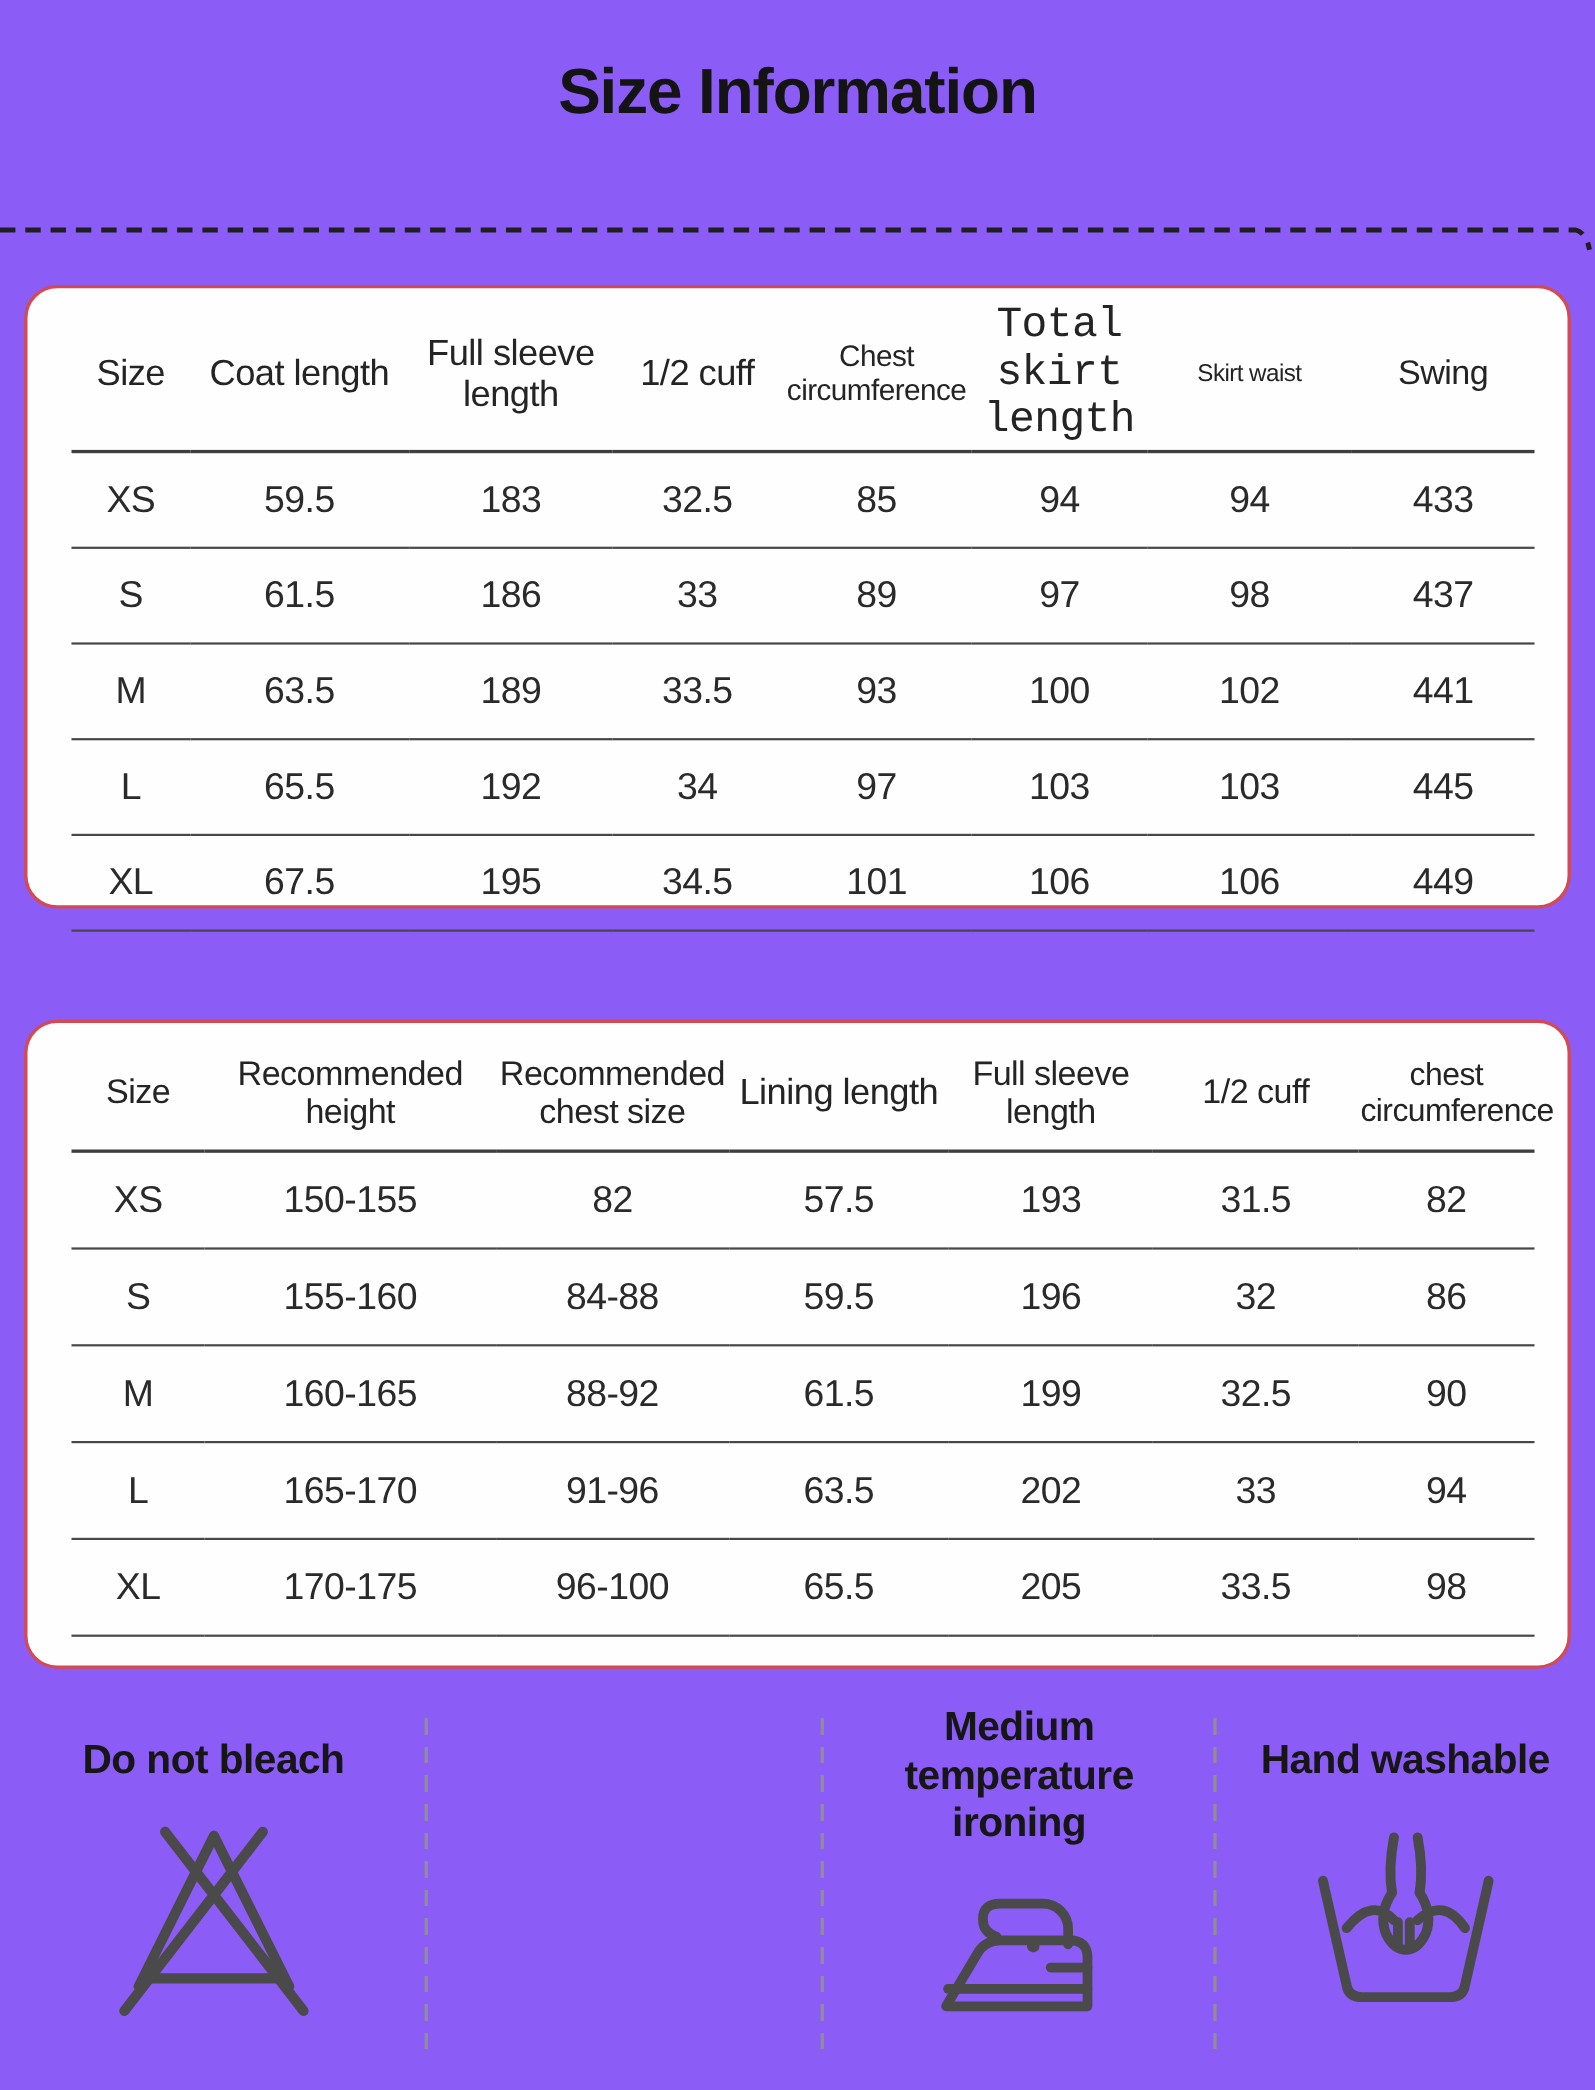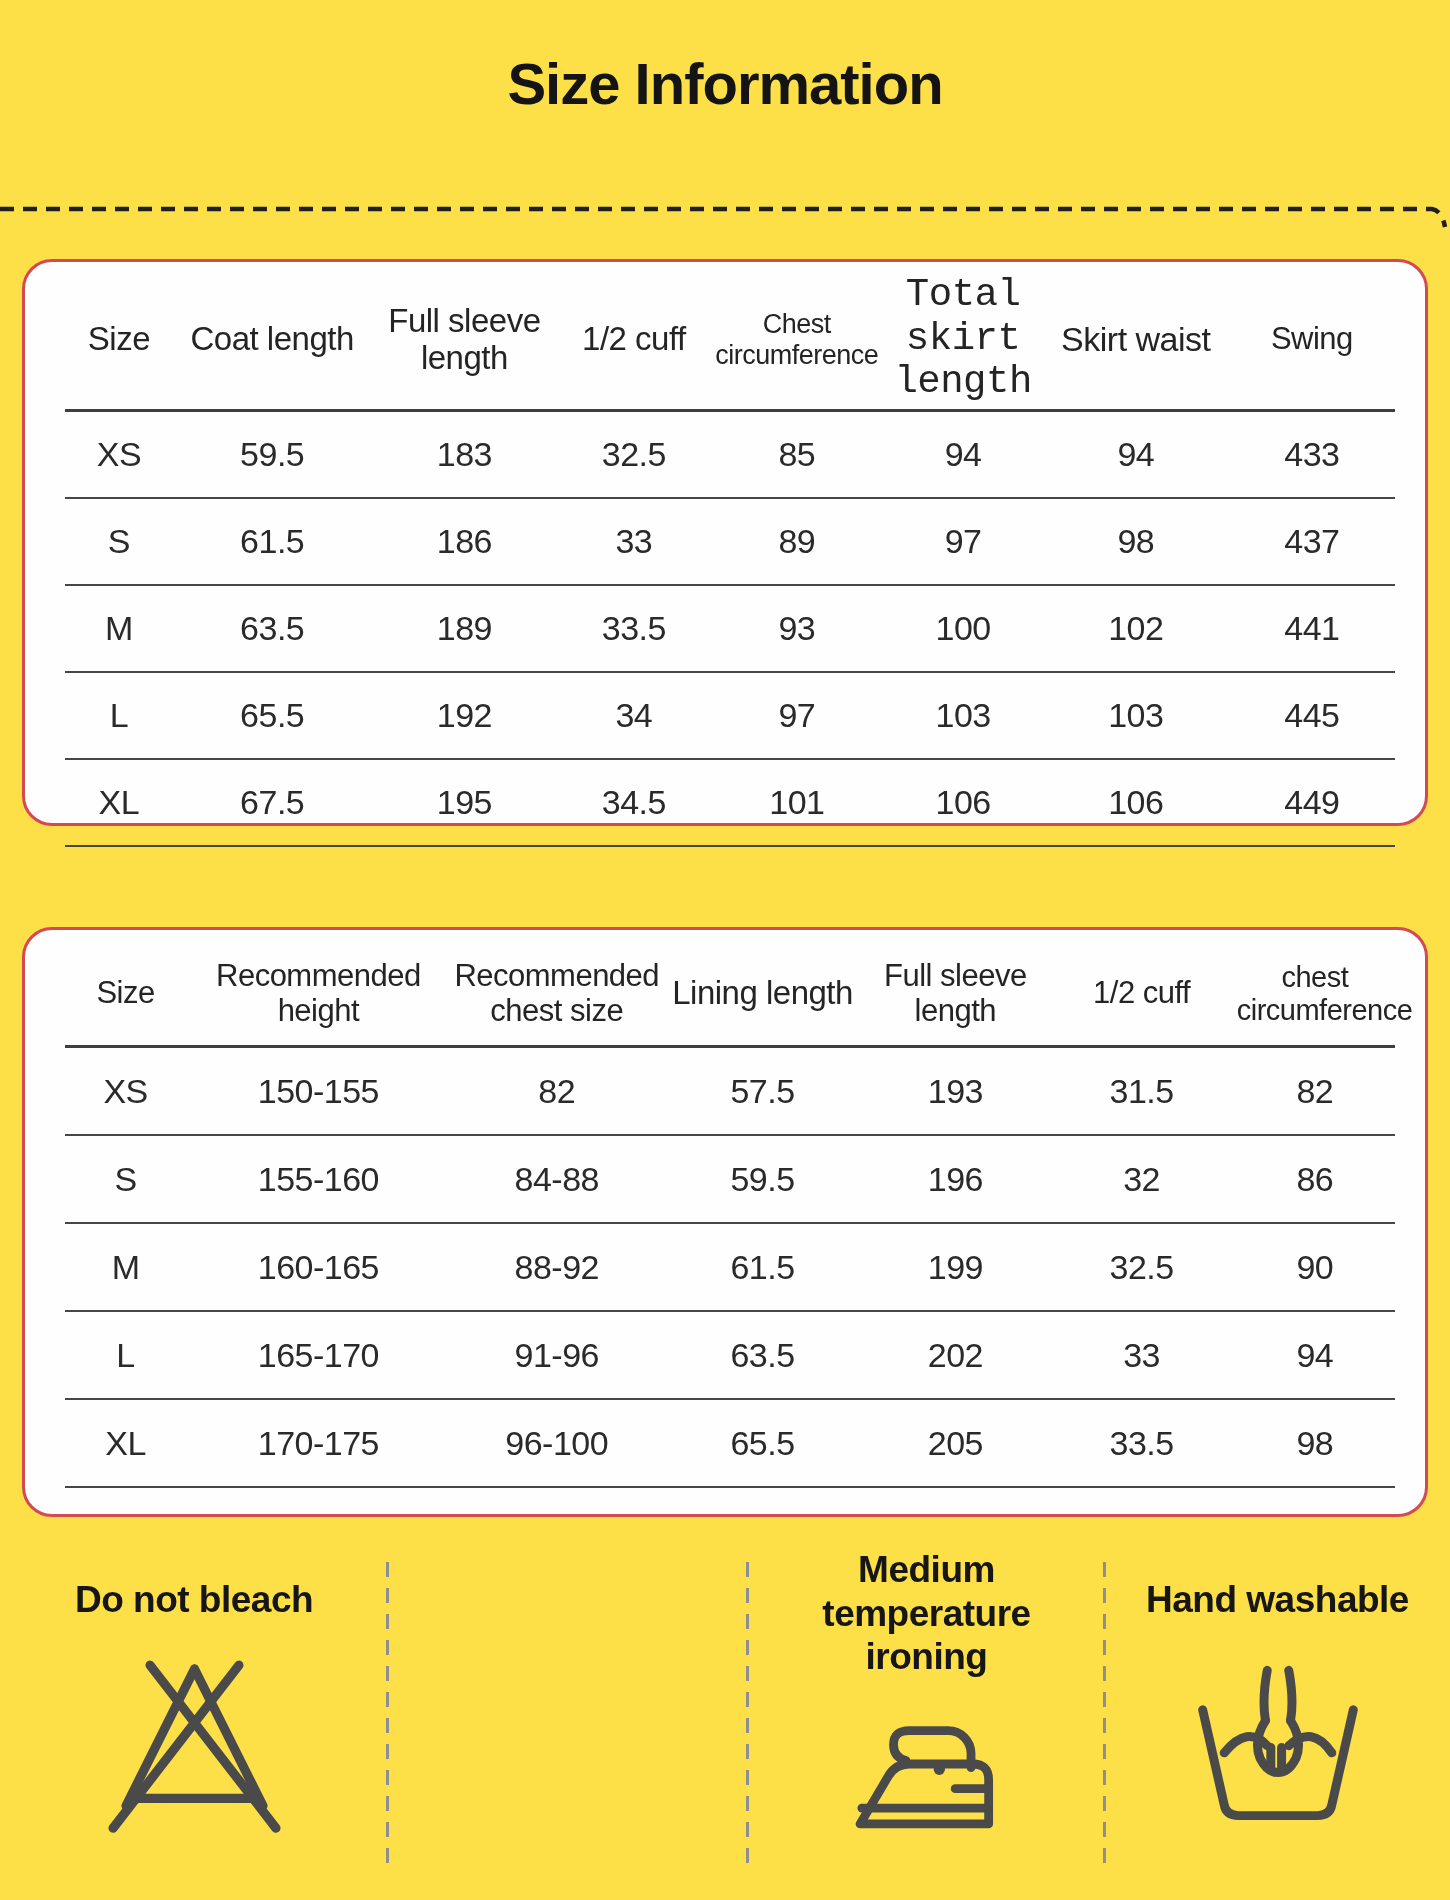--- a/index.html
+++ b/index.html
@@ -1,18 +1,18 @@
 <!DOCTYPE html>
 <html><head>
 <meta charset="utf-8">
 <style>
   html,body{margin:0;padding:0;background:#ffffff;}
   #page{
     position:relative;width:1450px;height:1900px;margin:0 auto;
-    background:#fde047;overflow:hidden;
+    background:#8b5cf6;overflow:hidden;
     font-family:"Liberation Sans","DejaVu Sans",sans-serif;color:#232323;
   }
   
   .title{
     position:absolute;top:50px;left:0;width:100%;text-align:center;
     font-size:58px;font-weight:bold;color:#141414;letter-spacing:-1px;
   }
   
   .sep{position:absolute;top:0;left:0;}
   
@@ -39,21 +39,21 @@
   #card1 td{height:83px;}
   #card2 th{padding-top:16px;height:95px;font-size:31px;}
   #card2 td{height:84px;}
   
   #card1 th:nth-child(1){width:8%;}
   #card1 th:nth-child(2){width:15%;}
   #card1 th:nth-child(3){width:14%;}
   #card1 th:nth-child(4){width:11.5%;}
   #card1 th:nth-child(5){width:13%;font-size:27px;}
   #card1 th:nth-child(6){width:12%;font-size:39px;font-family:Liberation Mono, monospace;}
-  #card1 th:nth-child(7){width:14%;font-size:34px;}
+  #card1 th:nth-child(7){width:14%;font-size:22px;}
   #card1 th:nth-child(8){width:12.5%;font-size:31px;}
   
   #card2 th:nth-child(1){width:9%;}
   #card2 th:nth-child(2){width:20%;}
   #card2 th:nth-child(3){width:16%;}
   #card2 th:nth-child(4){width:15%;font-size:33px;}
   #card2 th:nth-child(5){width:14%;}
   #card2 th:nth-child(6){width:14%;}
   #card2 th:nth-child(7){width:12%;font-size:29px;}
   

